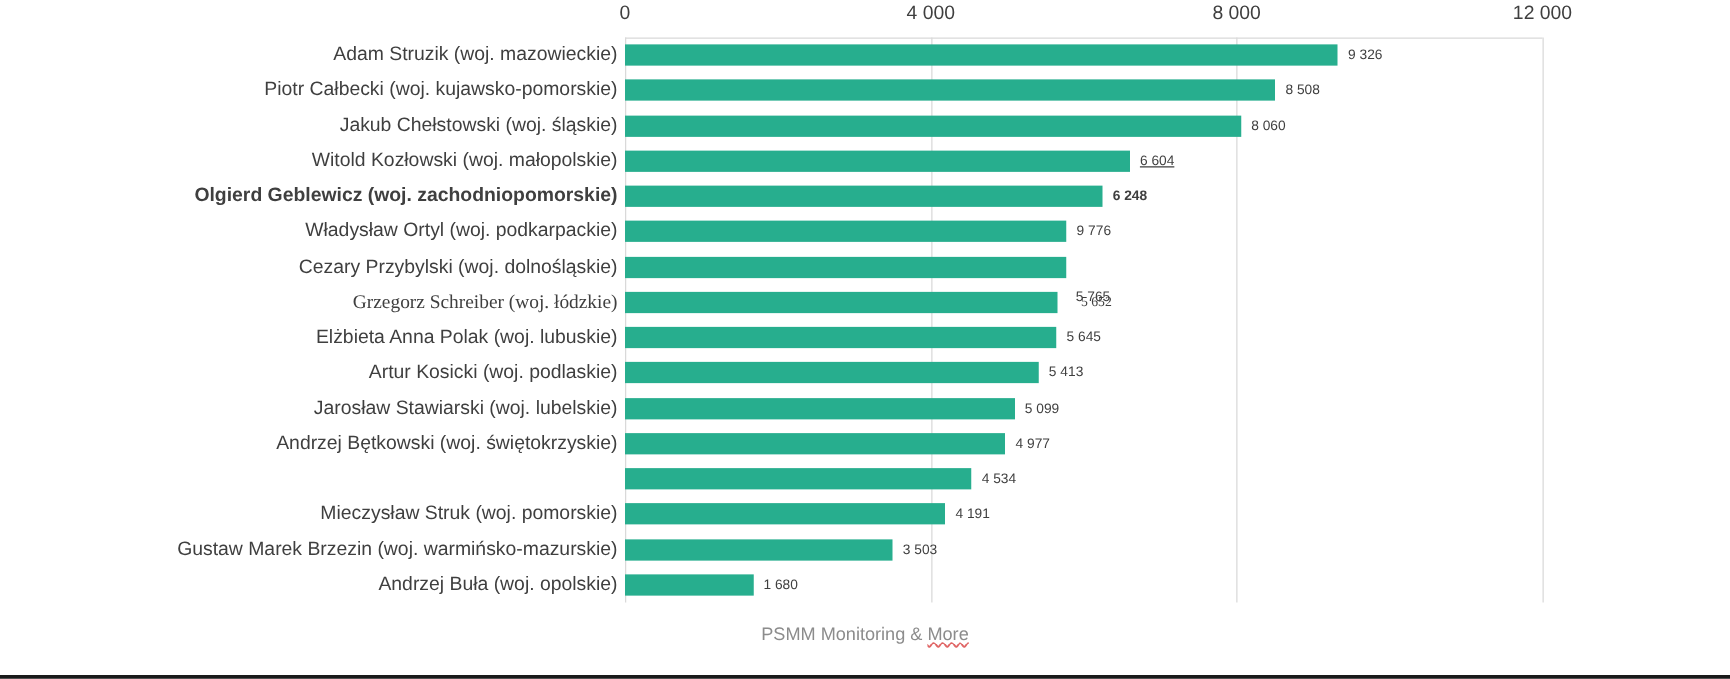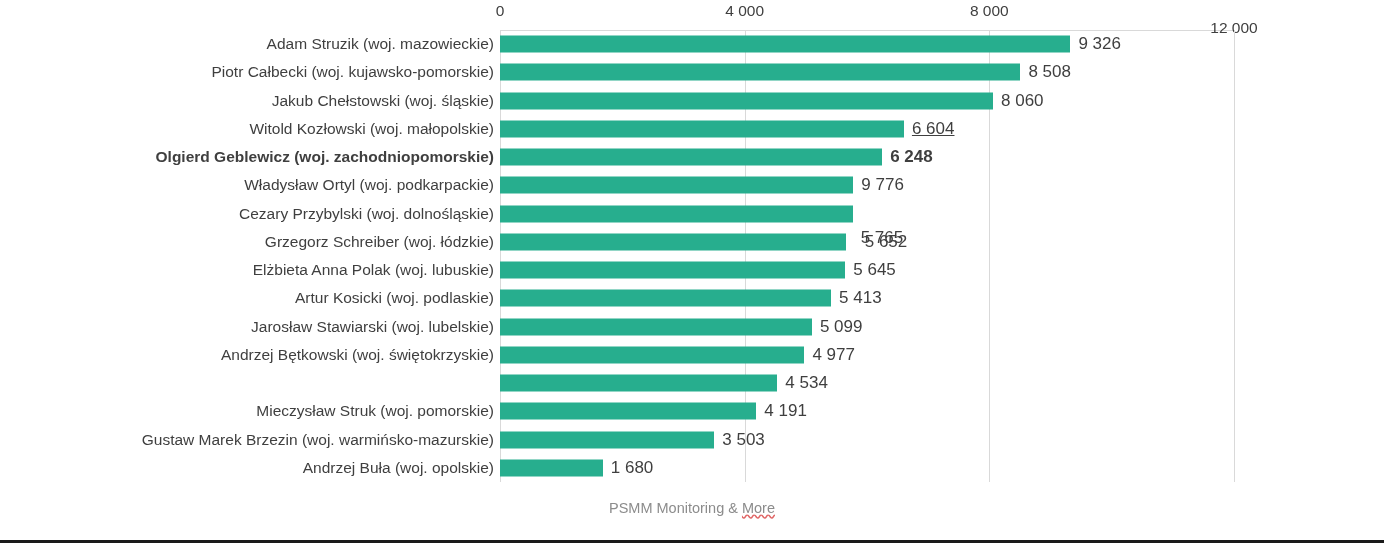--- a/index.html
+++ b/index.html
@@ -71,21 +71,21 @@
     left: 500px;
     top: 50%;
     transform: translateY(-50%);
     height: 17px;
     background: #27ae8e;
   }
   .bar-value {
     position: absolute;
     top: 50%;
     transform: translateY(-50%);
-    font-size: 17px;
+    font-size: 11px;
     color: #3f3f3f;
     white-space: nowrap;
   }
   .footer {
     position: absolute;
     left: 0;
     top: 500px;
     width: 1384px;
     text-align: center;
     font-size: 14.5px;
@@ -101,21 +101,21 @@
 <body>
 
 <div id="chart-root">
 
   <div class="axis-top"></div>
 
   <div id="ticks">
       <div class="tick-label" style="left: 500px; top: 2px;">0</div>
       <div class="tick-label" style="left: 744.667px; top: 2px;">4 000</div>
       <div class="tick-label" style="left: 989.333px; top: 2px;">8 000</div>
-      <div class="tick-label" style="left: 1234px; top: 19px;">12 000</div>
+      <div class="tick-label" style="left: 1234px; top: 2px;">12 000</div>
     </div>
   <div id="grid">
       <div class="gridline" style="left: 500px;"></div>
       <div class="gridline" style="left: 744.667px;"></div>
       <div class="gridline" style="left: 989.333px;"></div>
       <div class="gridline" style="left: 1234px;"></div>
     </div>
 
   <div class="rows" id="rows">
       <div class="row" style="height: 28.25px;">
@@ -146,21 +146,21 @@
       <div class="row" style="height: 28.25px;">
         <div class="row-label">Władysław Ortyl (woj. podkarpackie)</div>
         <div class="bar" style="width: 353.299px; background: rgb(39, 174, 142);"></div>
         <div class="bar-value" style="left: 861.299px;">9 776</div>
       </div>
       <div class="row" style="height: 28.25px;">
         <div class="row-label">Cezary Przybylski (woj. dolnośląskie)</div>
         <div class="bar" style="width: 352.626px; background: rgb(39, 174, 142);"></div>
         <div class="bar-value" style="left: 860.626px; margin-top: 24px;">5 765</div>
       </div>
-      <div class="row" style="height: 28.25px;">
+      <div class="row" style="height: 28.25px; font-family: Liberation Serif, serif;">
         <div class="row-label">Grzegorz Schreiber (woj. łódzkie)</div>
         <div class="bar" style="width: 345.714px; background: rgb(39, 174, 142);"></div>
         <div class="bar-value" style="left: 853.714px; margin-left: 11px;">5 652</div>
       </div>
       <div class="row" style="height: 28.25px;">
         <div class="row-label">Elżbieta Anna Polak (woj. lubuskie)</div>
         <div class="bar" style="width: 345.286px; background: rgb(39, 174, 142);"></div>
         <div class="bar-value" style="left: 853.286px;">5 645</div>
       </div>
       <div class="row" style="height: 28.25px;">

